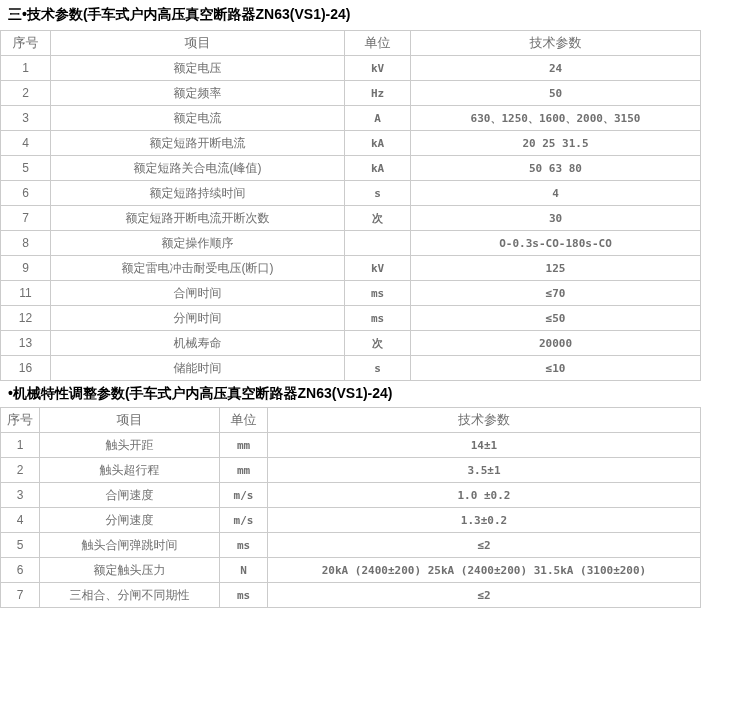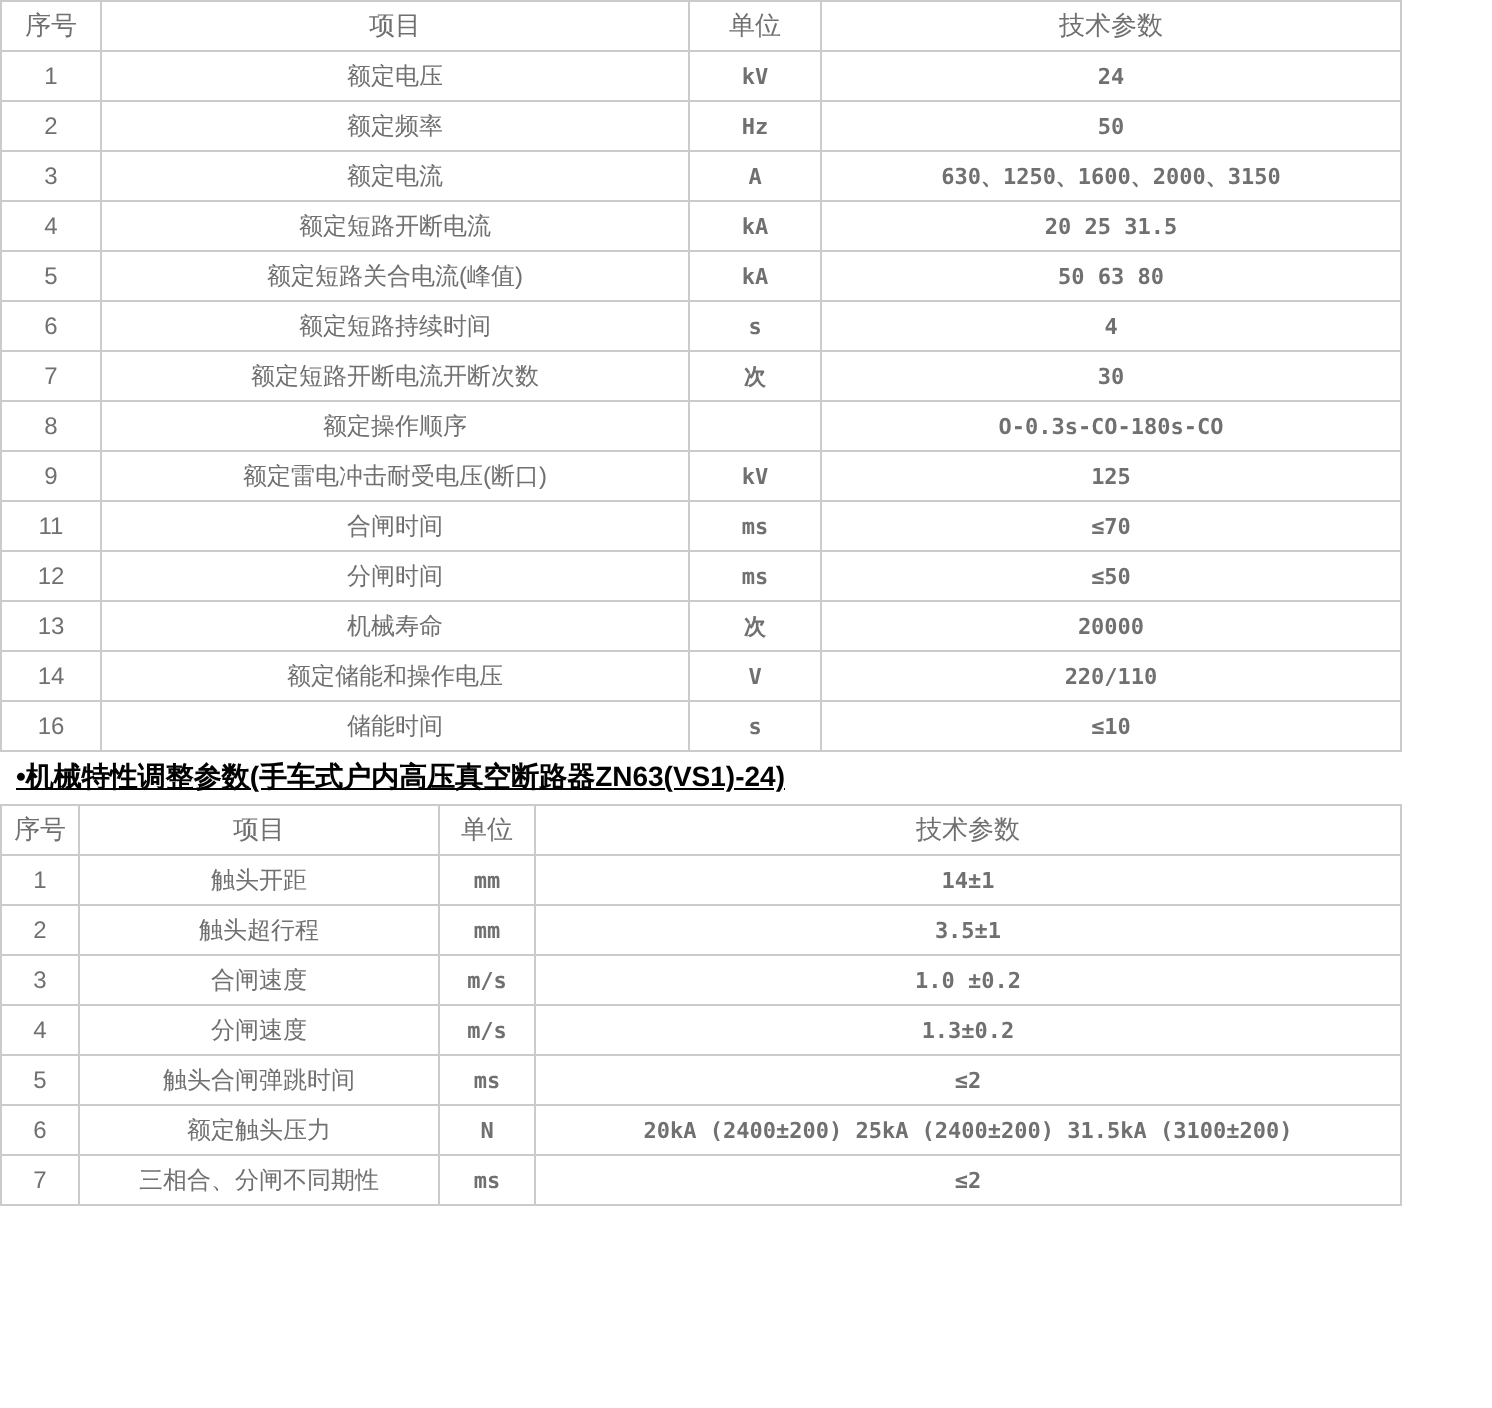--- a/index.html
+++ b/index.html
@@ -16,21 +16,20 @@
     padding: 6px 0 7px 8px;
     font-size: 14px;
     line-height: 17px;
     font-weight: bold;
     color: #000000;
     white-space: nowrap;
   }
   .section-title.second {
     padding-top: 4px;
     padding-bottom: 5px;
-    text-decoration: underline;
   }
   table.spec {
     border-collapse: collapse;
     table-layout: fixed;
     margin-left: 0;
     width: 700px;
     background: #ffffff;
   }
   table.spec th, table.spec td {
     border: 1px solid #cbcbcb;
@@ -60,20 +59,21 @@
   .t2 .c0 { width: 39px; }
   .t2 .c1 { width: 180px; }
   .t2 .c2 { width: 48px; }
   .t2 .c3 { width: 433px; }
 </style>
 </head>
 <body>
 
 <div class="page">
 
+  <h2 class="section-title">三•技术参数(手车式户内高压真空断路器ZN63(VS1)-24)</h2>
 
   <table class="spec t1">
     <colgroup>
       <col class="c0">
         <col class="c1">
         <col class="c2">
         <col class="c3">
     </colgroup>
     <thead>
       <tr>
@@ -150,26 +150,20 @@
           <td class="c2">ms</td>
           <td class="c3">≤50</td>
         </tr>
         <tr>
           <td class="c0">13</td>
           <td class="c1">机械寿命</td>
           <td class="c2">次</td>
           <td class="c3">20000</td>
         </tr>
         <tr>
-          <td class="c0">14</td>
-          <td class="c1">额定储能和操作电压</td>
-          <td class="c2">V</td>
-          <td class="c3">220/110</td>
-        </tr>
-        <tr>
           <td class="c0">16</td>
           <td class="c1">储能时间</td>
           <td class="c2">s</td>
           <td class="c3">≤10</td>
         </tr>
       </tbody>
   </table>
 
   <h2 class="section-title second">•机械特性调整参数(手车式户内高压真空断路器ZN63(VS1)-24)</h2>
 

